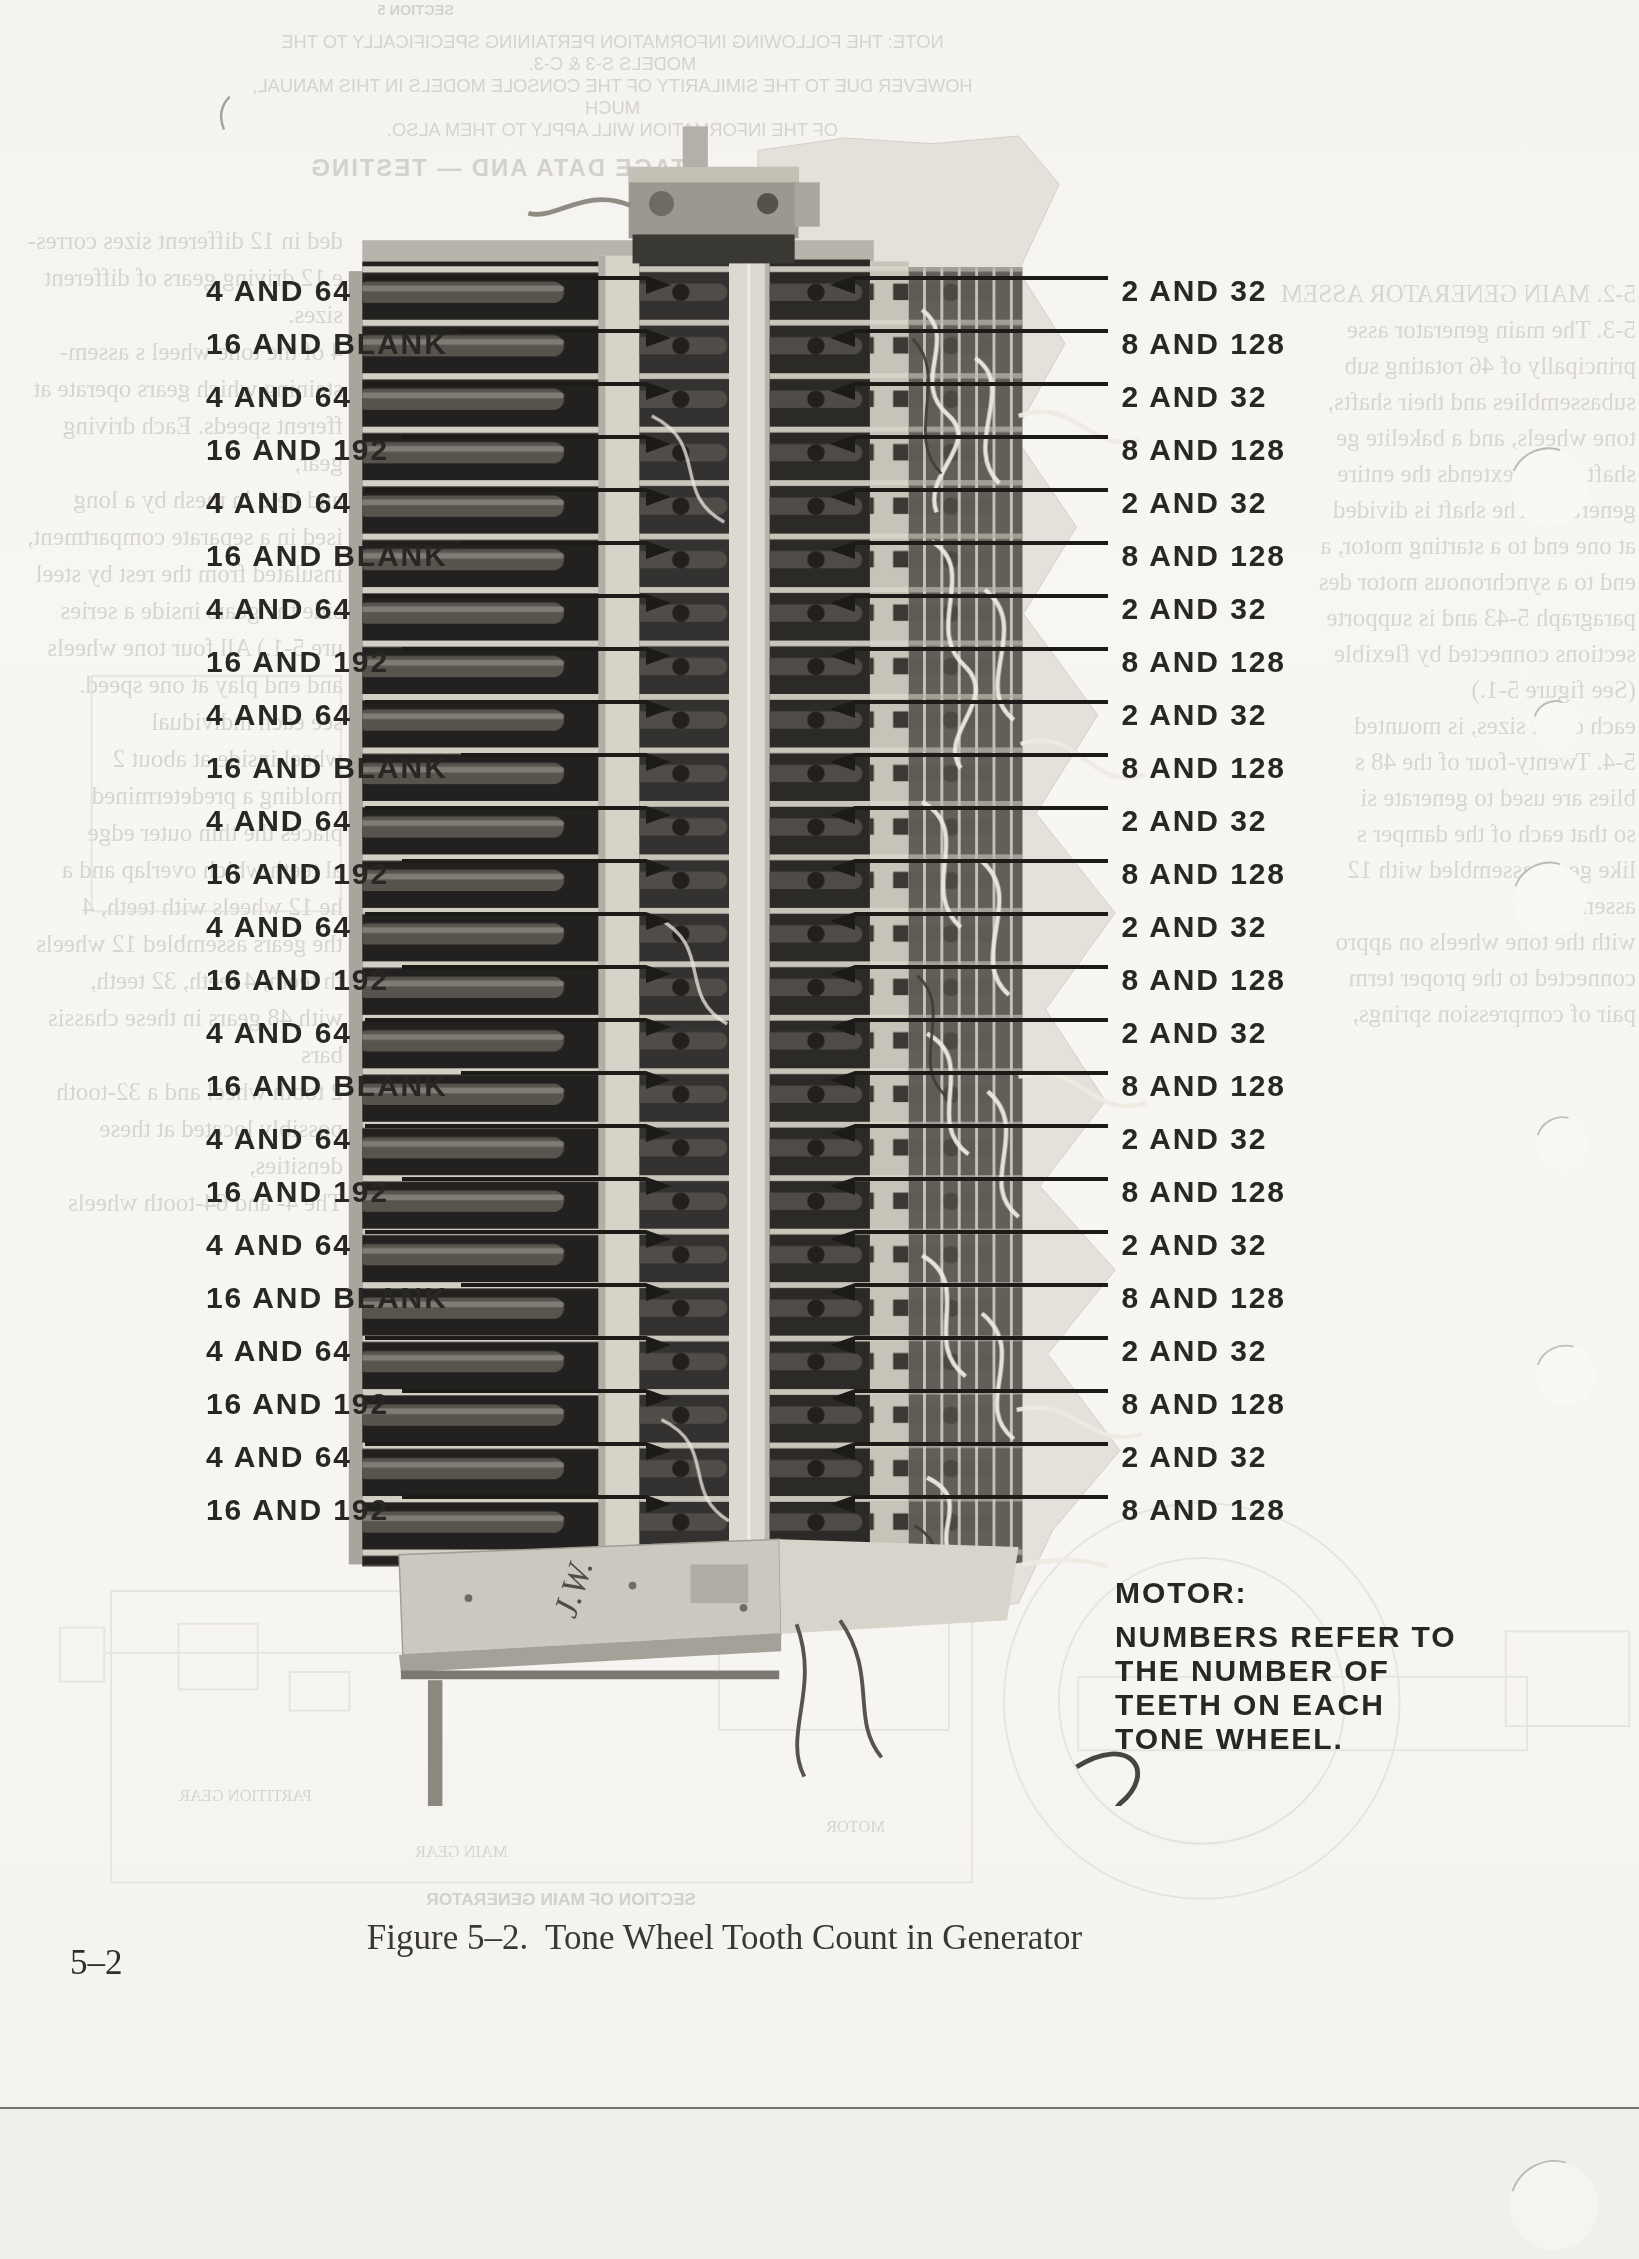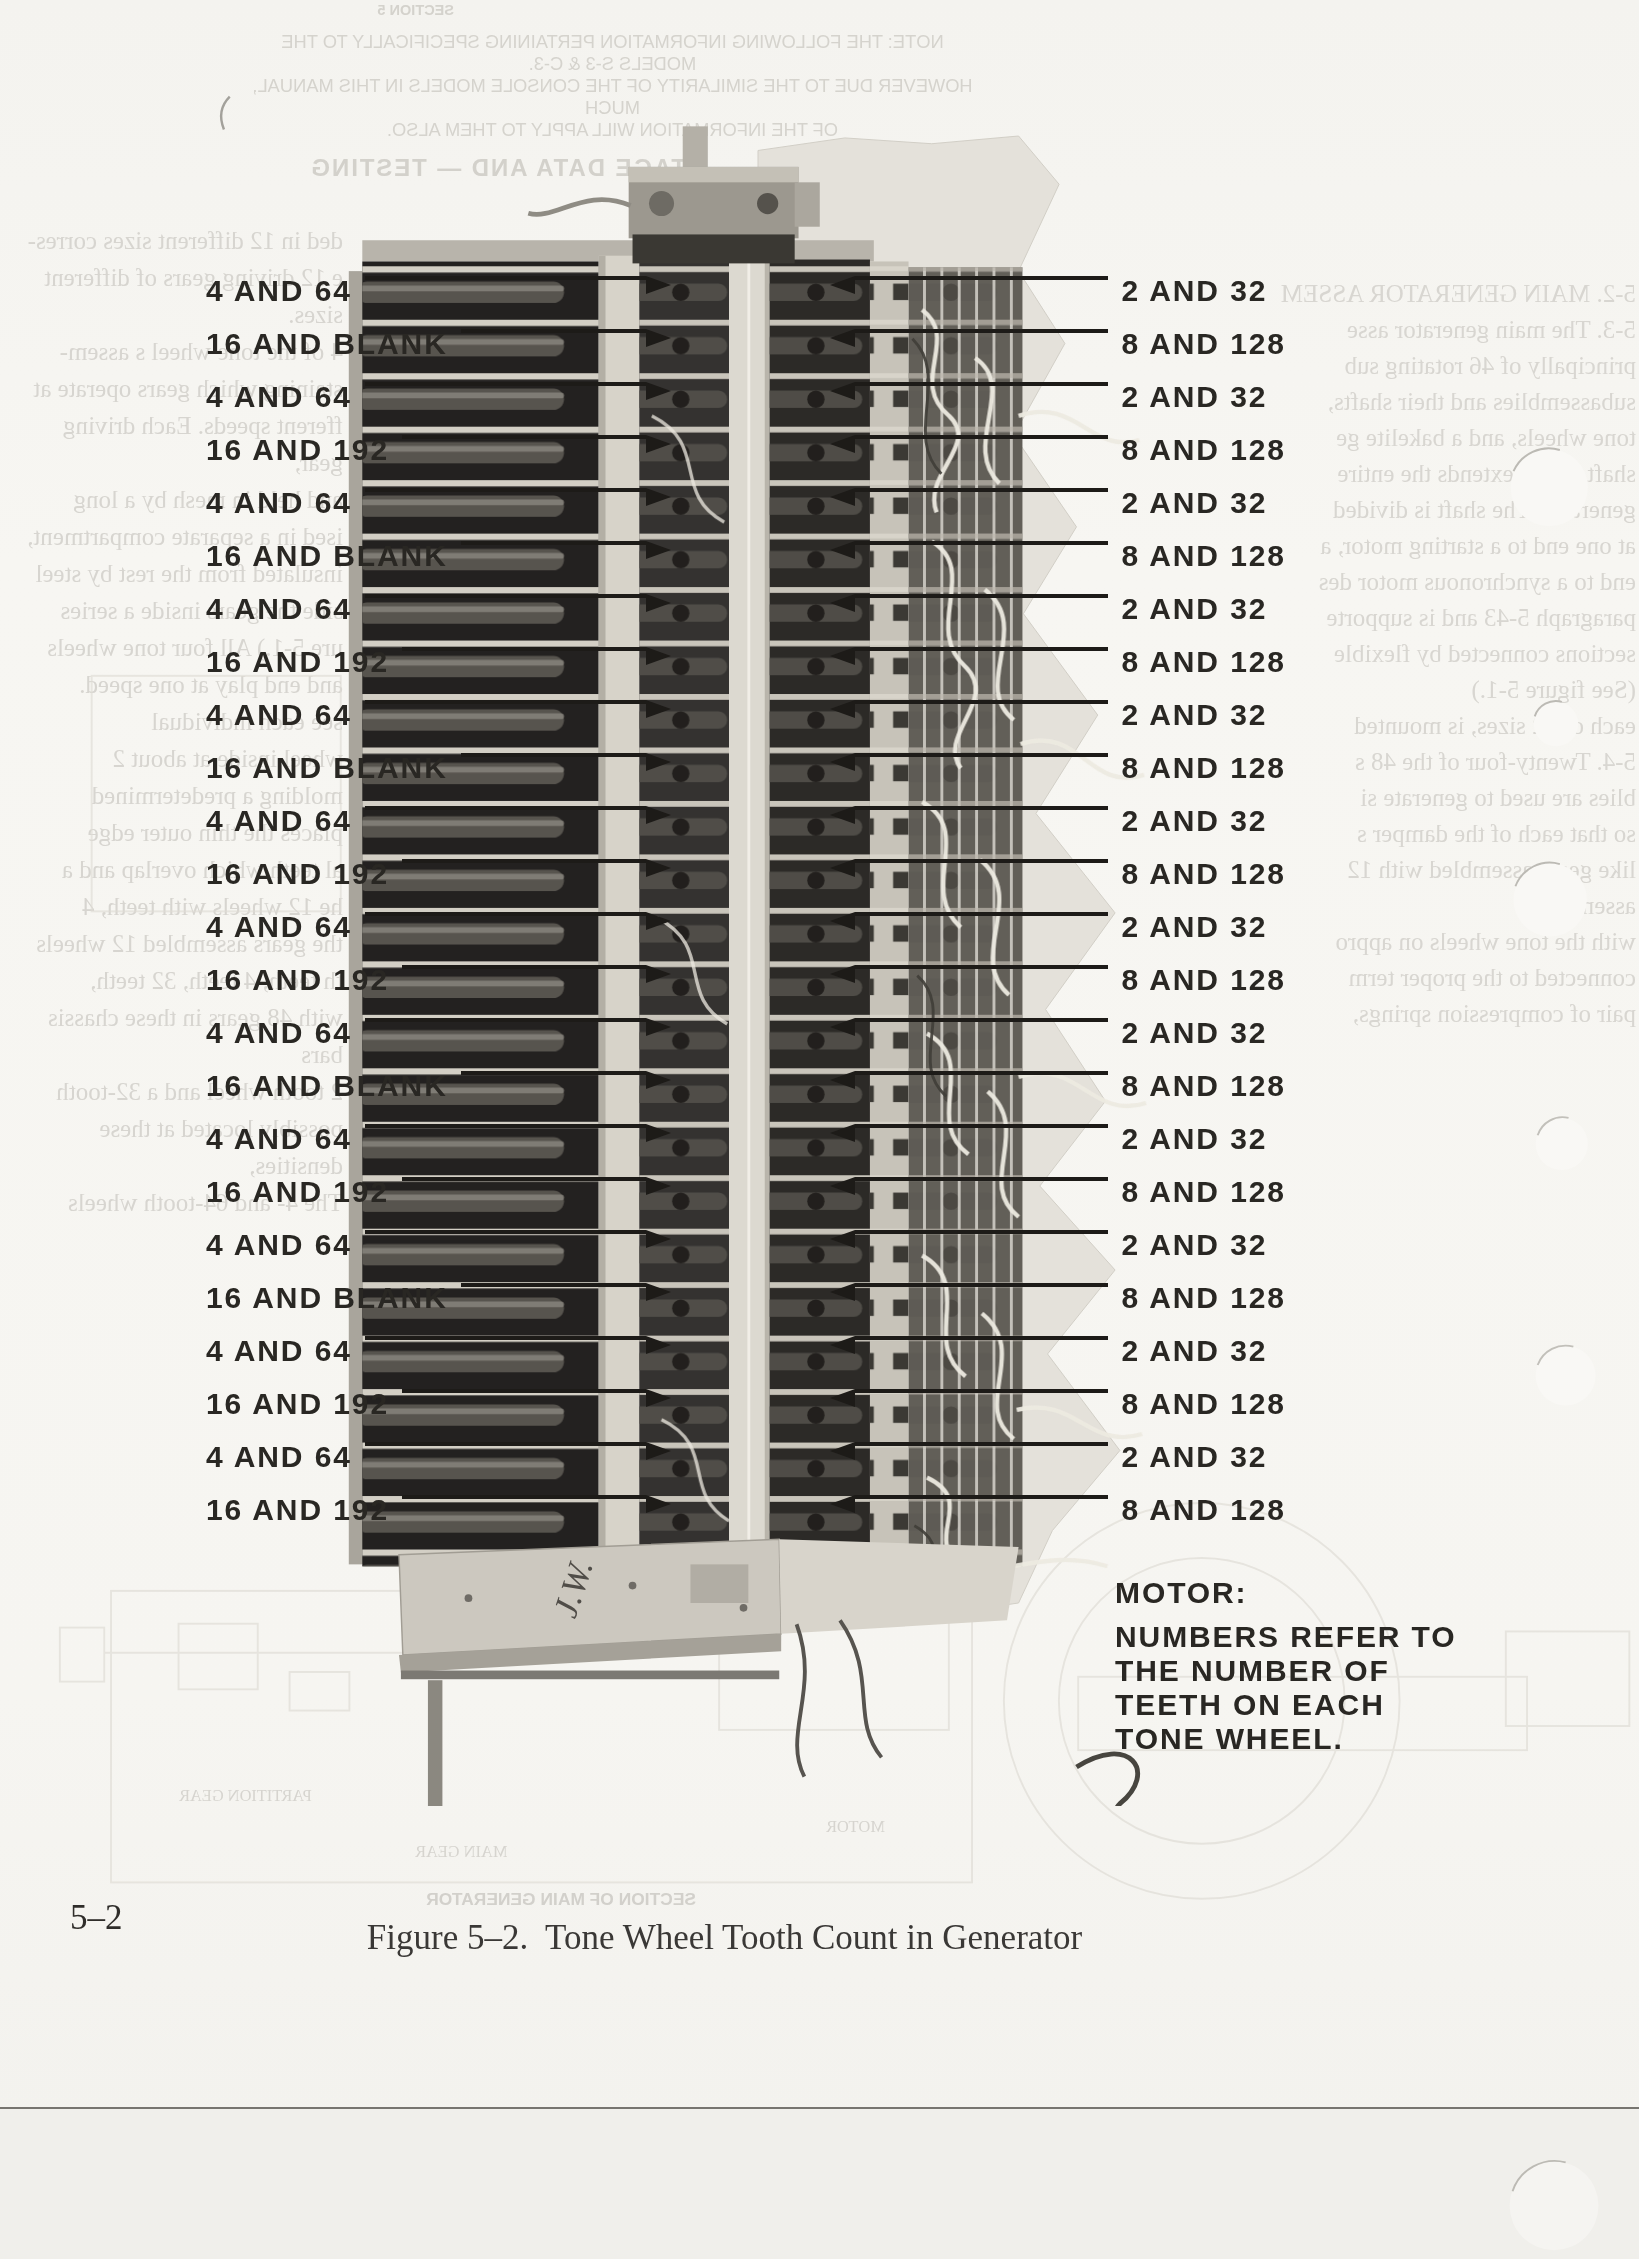--- a/index.html
+++ b/index.html
@@ -31,21 +31,21 @@
   .ah{width:0;height:0;}
   .ah-r{border-top:9.7px solid transparent;border-bottom:9.7px solid transparent;border-left:25px solid #1d1b18;}
   .ah-l{border-top:9.7px solid transparent;border-bottom:9.7px solid transparent;border-right:25px solid #1d1b18;}
   
   .note-title,.note-body{position:absolute;left:1115px;font:700 30px/34px "Liberation Sans",sans-serif;
       letter-spacing:1.9px;color:#292723;white-space:pre-line;z-index:6;}
   .note-title{top:1576px;}
   .note-body{top:1620px;}
   .caption{position:absolute;left:319px;top:1918px;width:811px;text-align:center;z-index:6;
       font:35px/39px "Liberation Serif",serif;color:#3a3836;white-space:pre;}
-  .pagenum{position:absolute;left:70px;top:1898px;z-index:6;font:35px/39px "Liberation Serif",serif;color:#2f2d2a;}
+  .pagenum{position:absolute;left:70px;top:1943px;z-index:6;font:35px/39px "Liberation Serif",serif;color:#2f2d2a;}
   .bottom-rule{position:absolute;left:0;top:2107px;width:1639px;height:1.9px;background:#76746f;z-index:6;}
   .bottom-band{position:absolute;left:0;top:2109px;width:1639px;height:151px;background:#f0efeb;z-index:5;}
 </style>
 </head>
 <body>
 
 <div class="page">
 
   <div class="bleed b-section">SECTION 5</div>
   <div class="bleed b-topnote">NOTE:  THE FOLLOWING INFORMATION PERTAINING SPECIFICALLY TO THE MODELS S-3 &amp; C-3.

